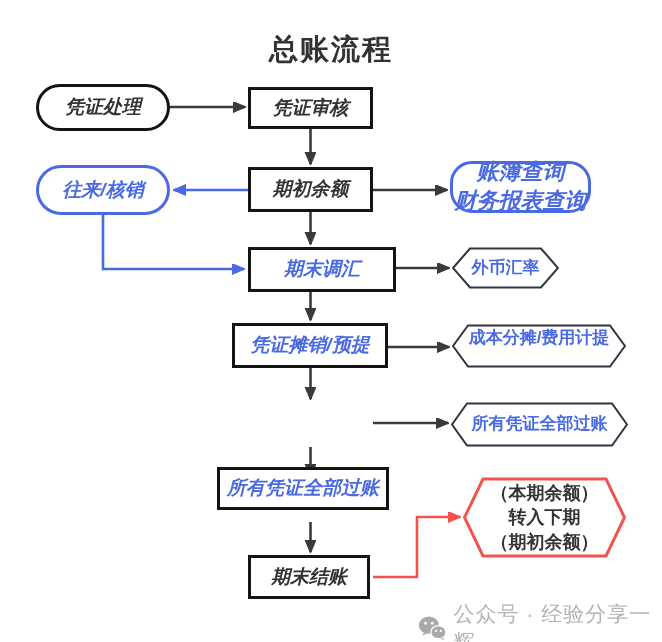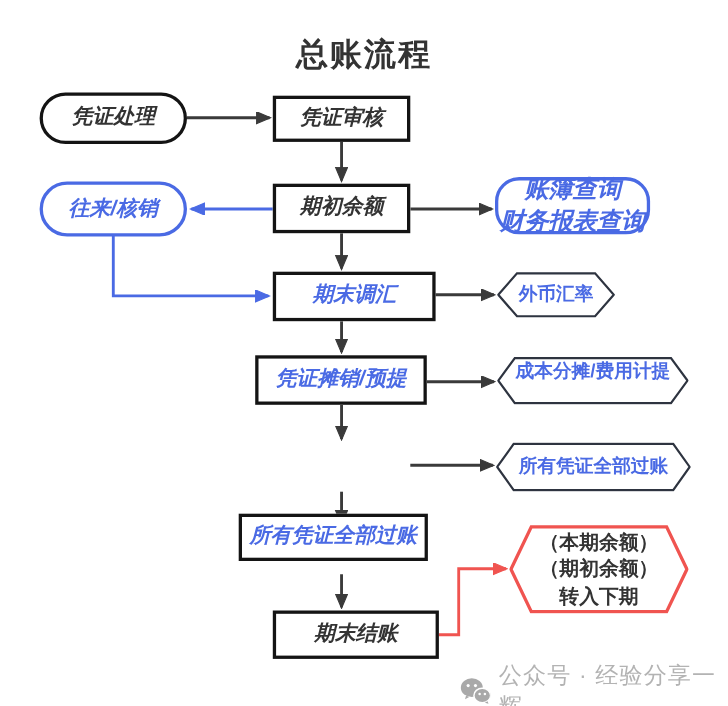--- a/index.html
+++ b/index.html
@@ -139,25 +139,25 @@
 
   <div class="node rect blue-text" style="left:217px;top:467px;width:172px;height:43px;">
     <span>所有凭证全部过账</span>
   </div>
 
   <div class="hex dark-text" style="left:463px;top:477px;width:163px;height:81px;">
     <svg width="163" height="81" viewBox="0 0 163 81">
       <polygon class="hx red" points="1.5,40.5 20,2 143,2 161.5,40.5 143,79 20,79"></polygon>
     </svg>
     <span>（本期余额）</span>
+    <span>转入下期</span>
     <span>（期初余额）</span>
-    <span>转入下期</span>
   </div>
 
-  <div class="node rect" style="left:248px;top:555px;width:151px;height:44px;">
+  <div class="node rect" style="left:248px;top:555px;width:122px;height:44px;">
     <span>期末结账</span>
   </div>
 
   <div class="watermark">
     <svg width="30" height="26" viewBox="0 0 30 26">
       <ellipse cx="11.5" cy="10" rx="10.5" ry="9" fill="#a9a9a9"></ellipse>
       <circle cx="8" cy="8" r="1.5" fill="#ffffff"></circle>
       <circle cx="15" cy="8" r="1.5" fill="#ffffff"></circle>
       <path d="M6,17.5 L5,21 L9,19" fill="#a9a9a9"></path>
       <ellipse cx="21.5" cy="17.5" rx="8" ry="7" fill="#a9a9a9" stroke="#ffffff" stroke-width="1.4"></ellipse>

